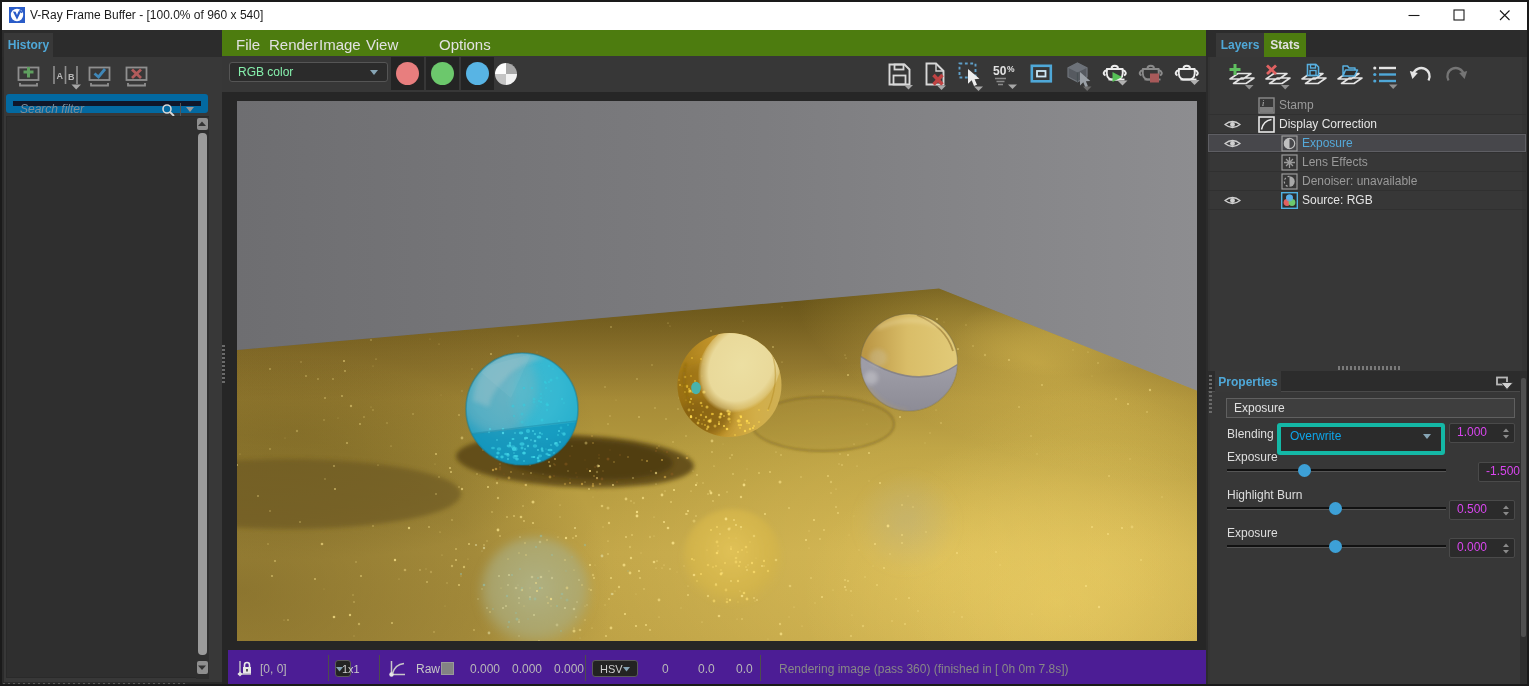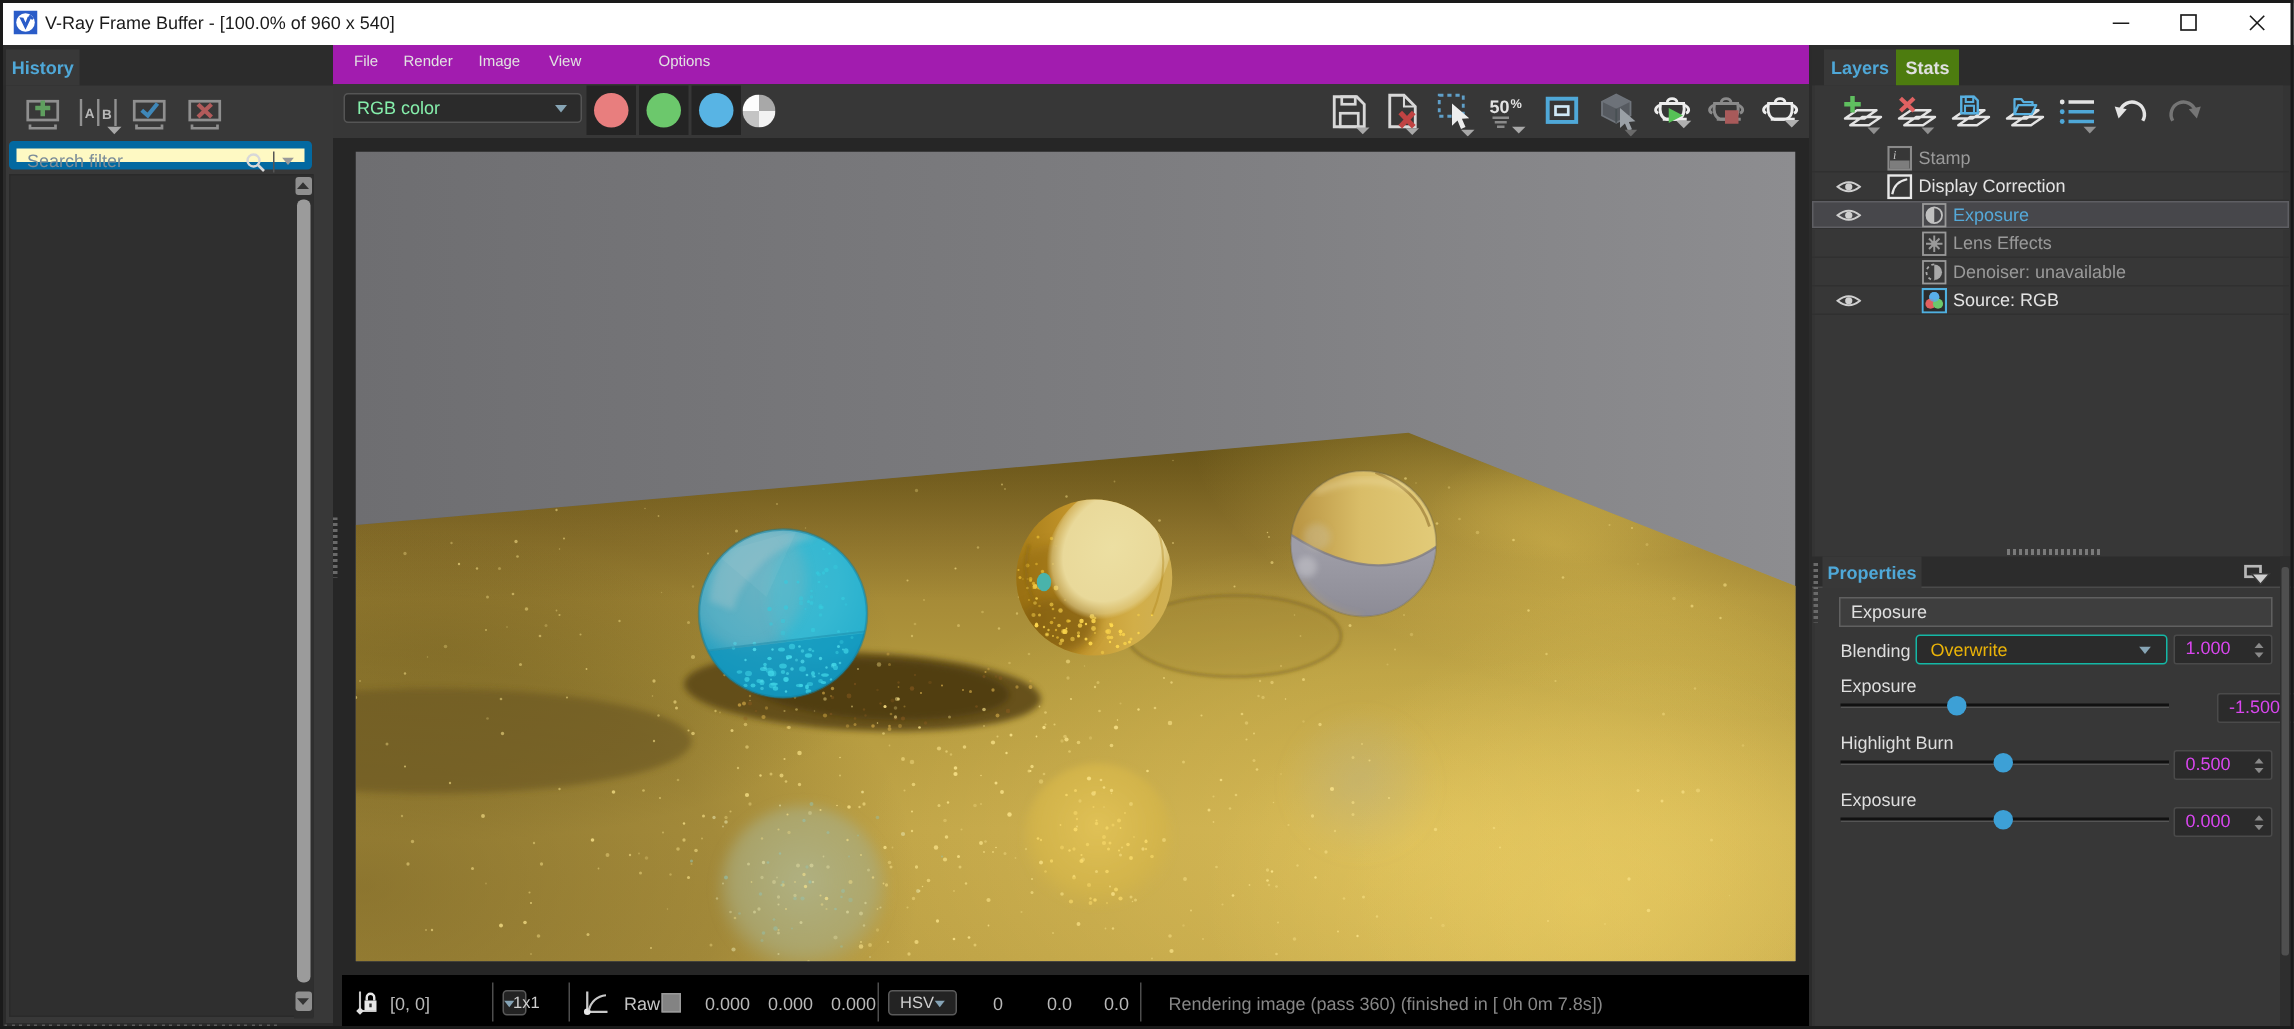--- a/index.html
+++ b/index.html
@@ -7,30 +7,30 @@
 .abs{position:absolute;}
 #titlebar{left:0;top:0;width:1529px;height:30px;background:#ffffff;}
 #title-text{left:30px;top:8px;font-size:12px;color:#1a1a1a;}
 #logo{left:9px;top:7px;}
 .winbtn{top:8px;width:14px;height:14px;color:#111;}
 #leftpanel{left:0;top:30px;width:222px;height:656px;background:#2b2b2b;}
 .tabrow{background:#2c2c2c;}
 .tab-sel{background:#383838;color:#4fa8d8;font-size:12px;text-align:center;}
 .tab-un{color:#e0e0e0;font-size:12px;text-align:center;background:#4d7c0f;}
 #lp-body{left:4px;top:27px;width:218px;height:625px;background:#383838;}
-#searchbox{left:6px;top:64px;width:202px;height:19px;background:#fef9c3;border:5px solid #0369a1;border-radius:3px;color:#7c8d99;font-size:12px;line-height:17px;padding-left:7px;}
+#searchbox{left:6px;top:64px;width:202px;height:19px;background:#0f172a;border:7px solid #0369a1;border-radius:3px;color:#7c8d99;font-size:12px;line-height:17px;padding-left:7px;font-style:italic;}
 #histlist{left:6px;top:86px;width:203px;height:562px;background:#2f2f2f;border:1px solid #2a2a2a;}
 #centercol{left:222px;top:30px;width:984px;height:656px;background:#262626;}
-#menubar{left:0;top:0;width:984px;height:26px;background:#a21caf;color:#e2e2e2;font-size:10px;}
+#menubar{left:0;top:0;width:984px;height:26px;background:#4d7c0f;color:#e2e2e2;font-size:15px;}
 .mitem{top:6px;}
 #toolbar{left:0;top:26px;width:984px;height:36px;background:#373737;}
 #rgbdrop{left:7px;top:6px;width:159px;height:20px;background:#2b2b2b;border:1px solid #555;border-radius:3px;color:#86efac;font-size:12px;line-height:18px;padding-left:8px;}
 .cbtn{top:1px;width:33px;height:33px;background:#242424;}
 .circ{position:absolute;left:5px;top:5px;width:23px;height:23px;border-radius:50%;}
-#statusbar{left:6px;top:620px;width:978px;height:36px;background:#000000;color:#b8b8b8;font-size:12px;}
+#statusbar{left:6px;top:620px;width:978px;height:36px;background:#4c1d95;color:#b8b8b8;font-size:12px;}
 .sbsep{position:absolute;top:5px;width:1px;height:26px;background:#4d4d4d;}
 .sbtn{background:#232323;border:1px solid #5a5a5a;border-radius:3px;color:#cfcfcf;font-size:11px;}
 #scene{left:15px;top:71px;width:960px;height:540px;}
 #rightpanel{left:1208px;top:30px;width:321px;height:656px;background:#343434;}
 #rp-body{left:2px;top:27px;width:312px;height:629px;background:#373737;}
 .treerow{left:0;width:318px;height:19px;border-bottom:1px solid #303030;font-size:12px;line-height:19px;color:#9a9a9a;}
 .lbl{color:#dedede;font-size:12px;}
 .spin{background:#2b2b2b;border:1px solid #4a4a4a;border-radius:2px;color:#d946ef;font-size:12px;line-height:17px;padding-left:7px;}
 .slider-track{height:3px;background:#111;border-bottom:1px solid #555;}
 .slider-dot{width:13px;height:13px;border-radius:50%;background:#3da0d6;}
@@ -1421,21 +1421,21 @@
   <div class="abs" id="props" style="left:0;top:341px;width:321px;height:315px;">
 <div class="abs" style="left:130px;top:-5px;width:62px;height:4px;background-image:repeating-linear-gradient(90deg,#7a7a7a 0 2px,transparent 2px 4px);"></div>
 <div class="abs" style="left:0;top:0;width:321px;height:21px;background:#2c2c2c;border-bottom:1px solid #4a4a4a;"></div>
 <div class="abs" style="left:7px;top:0;width:66px;height:21px;background:#383838;color:#4fa8d8;font-weight:bold;font-size:12px;text-align:center;line-height:22px;">Properties</div>
 <svg class="abs" style="left:288px;top:5px" width="20" height="14">
         <rect x="1" y="1.5" width="10" height="7" fill="none" stroke="#b8b8b8" stroke-width="1.8"></rect>
         <path d="M5 6.5 H17 L11 13.5 Z" fill="#d0d0d0" stroke="#383838" stroke-width="1"></path>
       </svg>
 <div class="abs" style="left:18px;top:27px;width:289px;height:20px;background:#3e3e3e;border:1px solid #606060;color:#e0e0e0;font-size:12px;line-height:19px;padding-left:7px;">Exposure</div>
 <div class="abs lbl" style="left:19px;top:56px;">Blending</div>
-<div class="abs" style="left:69px;top:52px;width:168px;height:20px;background:#2b2b2b;border:1px solid #14b8a6;border-radius:3px;color:#eab308;font-size:12px;line-height:18px;padding-left:9px;">Overwrite
+<div class="abs" style="left:69px;top:52px;width:168px;height:32px;background:#2b2b2b;border:4px solid #14b8a6;border-radius:3px;color:#0ea5e9;font-size:12px;line-height:18px;padding-left:9px;">Overwrite
   <svg class="abs" style="right:9px;top:7px" width="9" height="6">
           <path d="M0 0 L8 0 L4 5 Z" fill="#87a5b5"></path>
         </svg></div>
 <div class="abs spin" style="left:241px;top:52px;width:66px;height:20px;">1.000<svg class="abs" style="right:4px;top:4px" width="8" height="11">
           <path d="M1 4 L4 0.5 L7 4 Z" fill="#8a8a8a"></path>
           <path d="M1 7 L4 10.5 L7 7 Z" fill="#8a8a8a"></path>
         </svg></div>
 <div class="abs lbl" style="left:19px;top:79px;">Exposure</div>
 <div class="abs slider-track" style="left:19px;top:98px;width:219px;"></div>
 <div class="abs slider-dot" style="left:90px;top:93px;"></div>

